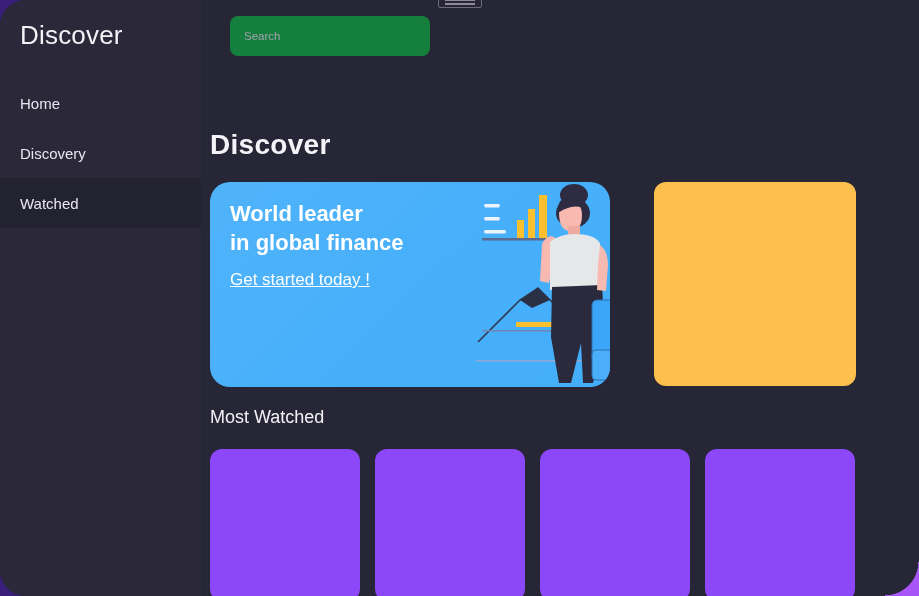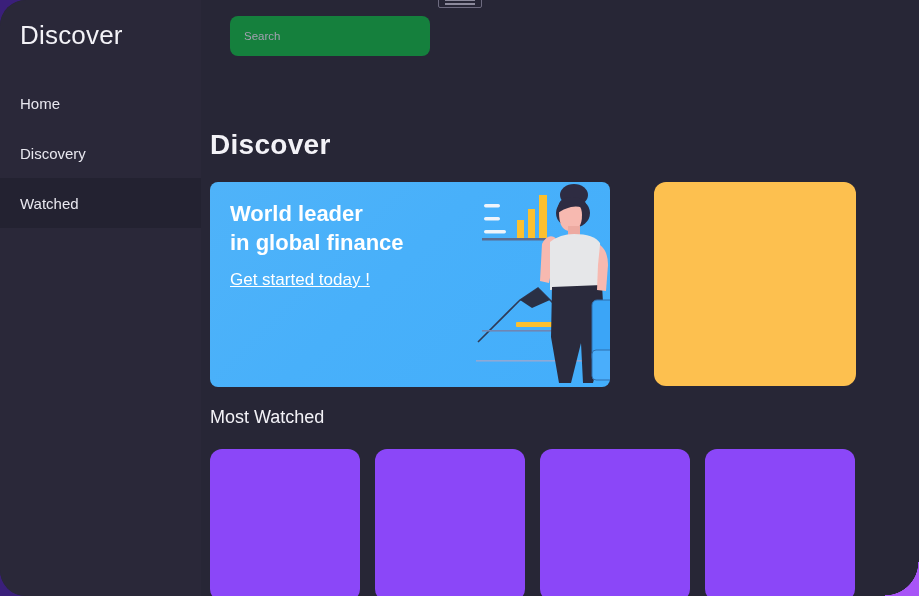--- a/index.html
+++ b/index.html
@@ -104,21 +104,21 @@
     font-size: 28px;
     color: #f3f2f7;
     letter-spacing: .3px;
   }
 
   
   #hero-card {
     position: absolute;
     left: 9px; top: 138px;
     width: 400px; height: 205px;
-    border-radius: 8px;
+    border-radius: 20px;
     background: linear-gradient(135deg, #4fb3f9 0%, #48b0fa 45%, #43aefb 100%);
     overflow: hidden;
   }
   #hero-title {
     position: absolute;
     left: 20px; top: 17px;
     font-size: 22px;
     font-weight: bold;
     color: #ffffff;
     line-height: 1.33;

